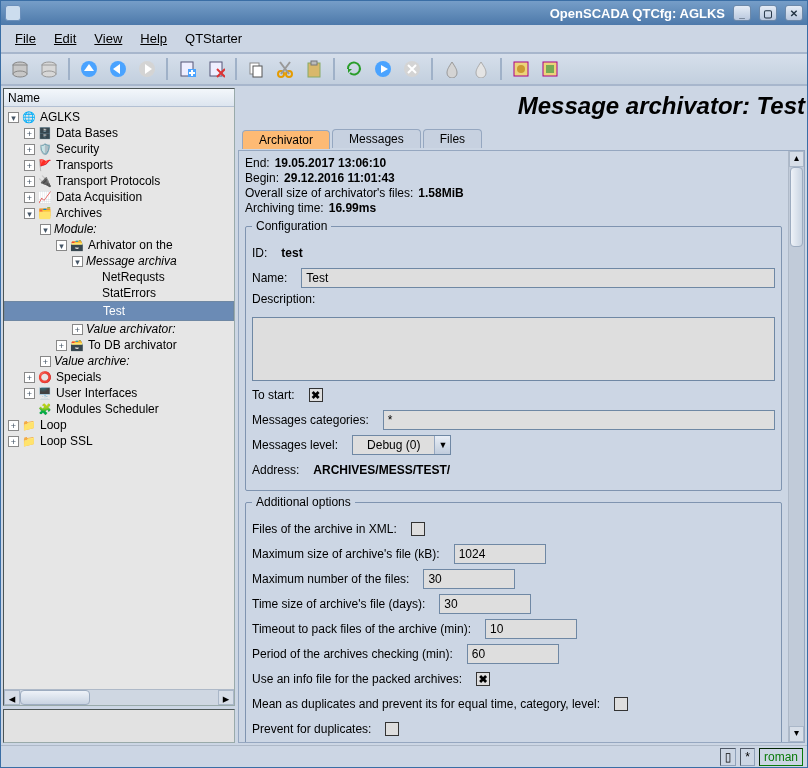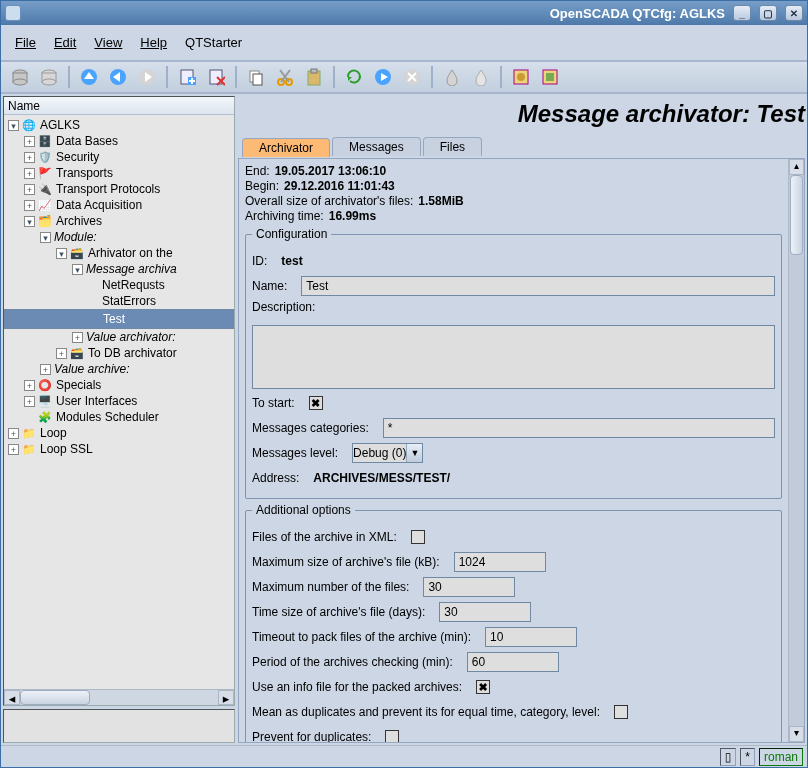--- a/index.html
+++ b/index.html
@@ -15,21 +15,21 @@
   }
   .titlebar .sysicon { width:16px; height:16px; background:#cde; border:1px solid #6a8fbb; border-radius:3px; }
   .titlebar .title { flex:1; font-size:13px;text-align:right; }
   .titlebar .winbtn {
     width:18px; height:16px; background: linear-gradient(#e4ecf6,#b9c8de);
     border:1px solid #6c89aa; border-radius:3px; margin-left:2px;
     display:flex; align-items:center; justify-content:center; font-size:10px; color:#234;
   }
 
   
-  .menubar { height:35px; display:flex; align-items:center; padding:0 6px; gap:2px; background:#ccd6e4; }
+  .menubar { height:27px; display:flex; align-items:center; padding:0 6px; gap:2px; background:#ccd6e4; }
   .menuitem { padding:3px 8px; border-radius:3px; }
 
   
   .toolbar {
     height:34px; display:flex; align-items:center; padding:2px 6px; gap:3px;
     background: linear-gradient(#d6dfeb,#c2cfde); border-top:2px solid #a7b6cc; border-bottom:2px solid #a7b6cc;
   }
   .tbtn { width:26px; height:26px; border:1px solid transparent; border-radius:4px; display:flex; align-items:center; justify-content:center; }
   .tsep { width:2px; height:22px; background:#9fb1c8; margin:0 3px; }
 
@@ -70,21 +70,21 @@
   fieldset.cfg { border:1px solid #7f94b0; border-radius:2px; margin:4px 0; padding:6px 6px 6px 6px; }
   fieldset.cfg > legend { padding:0 4px; font-size:12px; }
   .formrow { display:flex; align-items:center; gap:14px; margin:3px 0; min-height:22px; }
   .formrow.top { align-items:flex-start; }
   .inp { background:#dedede; border:1px solid #6f88a4; padding:2px 4px; height:20px; font-size:12px; }
   .inp.wide { flex:1; }
   .inp.small { width:92px; }
   textarea.inp { height:64px; flex:1; resize:none; }
   .chk { width:14px; height:14px; border:1px solid #333; background:#dedede; display:inline-flex; align-items:center; justify-content:center; font-size:11px; font-weight:bold; line-height:1; }
   .sel { display:flex; align-items:center; border:1px solid #6f88a4; background:#dedede; height:20px; }
-  .sel .selval { padding:0 0; font-size:12px; }
+  .sel .selval { padding:0 14px; font-size:12px; }
   .sel .selbtn { width:16px; height:18px; background:linear-gradient(#e8eef6,#c0ccdc); border-left:1px solid #95a7c0; text-align:center; font-size:9px; line-height:18px; }
   .btn { background:linear-gradient(#eef2f8,#d3dbe6); border:1px solid #8597b0; padding:2px 8px; font-size:12px; }
 
   
   .statusbar { height:22px; display:flex; align-items:center; justify-content:flex-end; gap:4px; padding:0 4px; background:#ccd6e4; border-top:1px solid #aeb9c8; }
   .statusbox { border:1px inset #8fa1b9; padding:1px 4px; font-size:12px; }
   .statusbox.green { color:#0a7a0a; border-color:#0a7a0a; }
 
   
   svg { display:block; }

